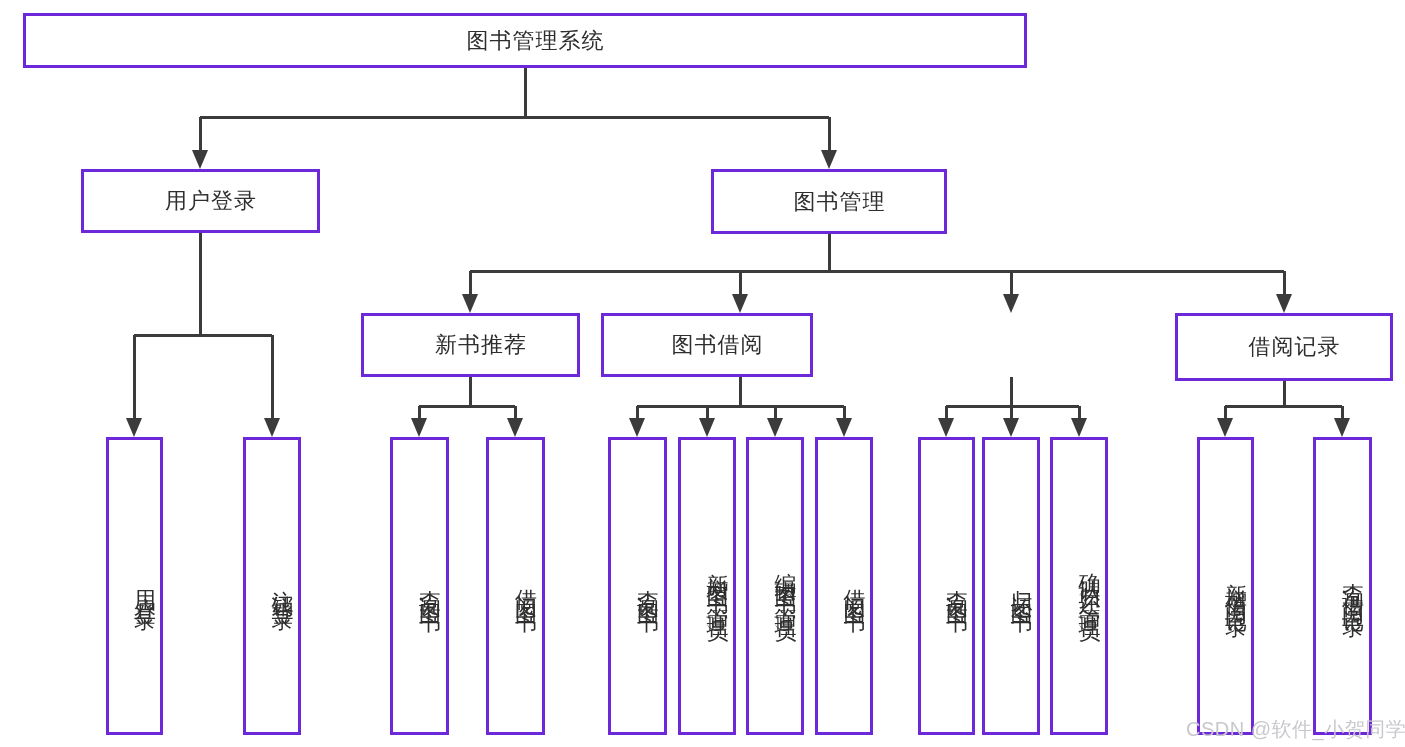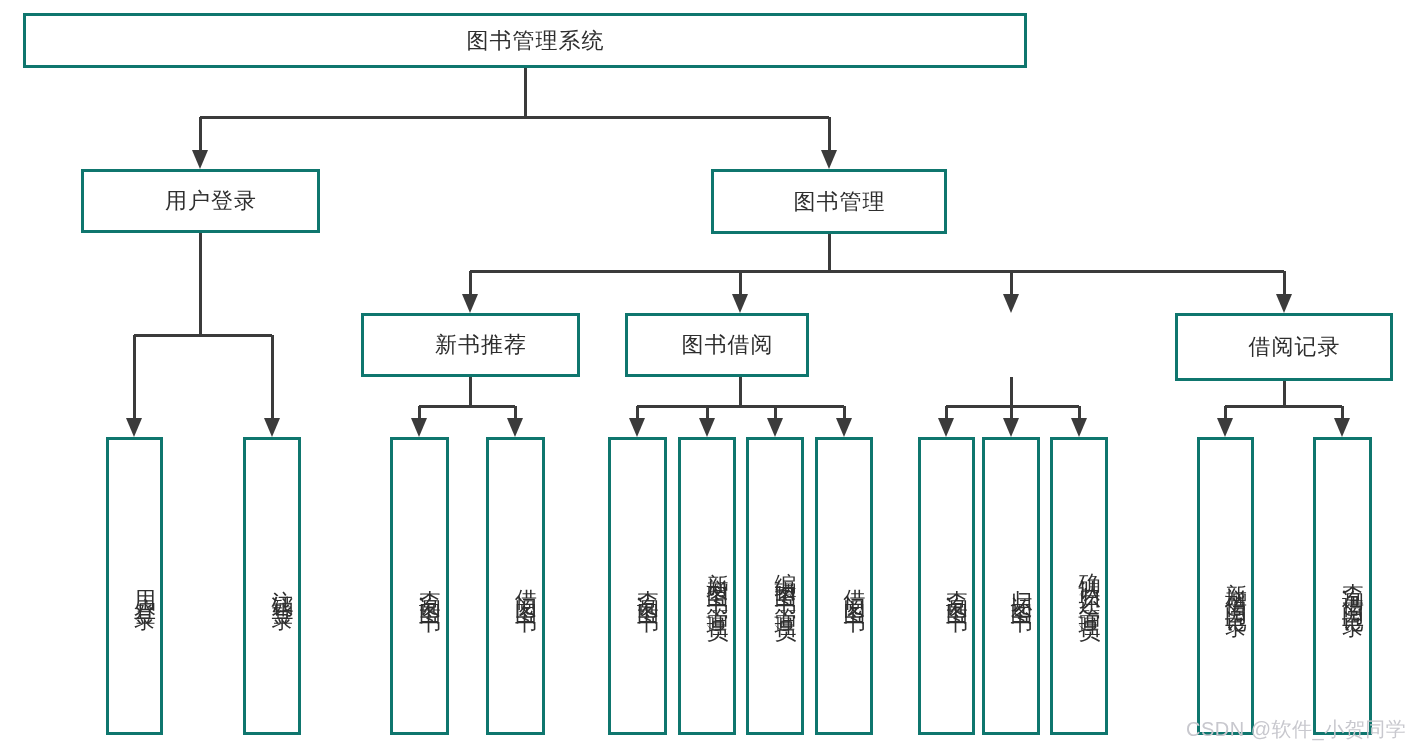--- a/index.html
+++ b/index.html
@@ -19,21 +19,21 @@
     position: absolute;
     left: 0;
     top: 0;
     width: 1405px;
     height: 747px;
   }
   .node {
     position: absolute;
     box-sizing: border-box;
     background: #ffffff;
-    border: 3px solid #0f766e;
+    border: 3px solid #6d28d9;
     display: flex;
     align-items: center;
     justify-content: center;
     padding-left: 21px;
   }
   .node .lbl {
     color: #2e2e2e;
     font-size: 22px;
     letter-spacing: 1px;
     white-space: nowrap;
@@ -109,21 +109,21 @@
   <div class="node" style="left:81px;top:169px;width:239px;height:64px">
     <span class="lbl">用户登录</span>
   </div>
   <div class="node" style="left:361px;top:313px;width:219px;height:64px">
     <span class="lbl">新书推荐</span>
   </div>
 
   <div class="node" style="left:711px;top:169px;width:236px;height:65px">
     <span class="lbl">图书管理</span>
   </div>
-  <div class="node" style="left:625px;top:313px;width:184px;height:64px">
+  <div class="node" style="left:601px;top:313px;width:212px;height:64px">
     <span class="lbl">图书借阅</span>
   </div>
   <div class="node" style="left:1175px;top:313px;width:218px;height:68px">
     <span class="lbl">借阅记录</span>
   </div>
 
   <div class="node v" style="left:106px;top:437px;width:57px;height:298px">
     <span class="lbl">用户登录</span>
   </div>
   <div class="node v" style="left:243px;top:437px;width:58px;height:298px">

